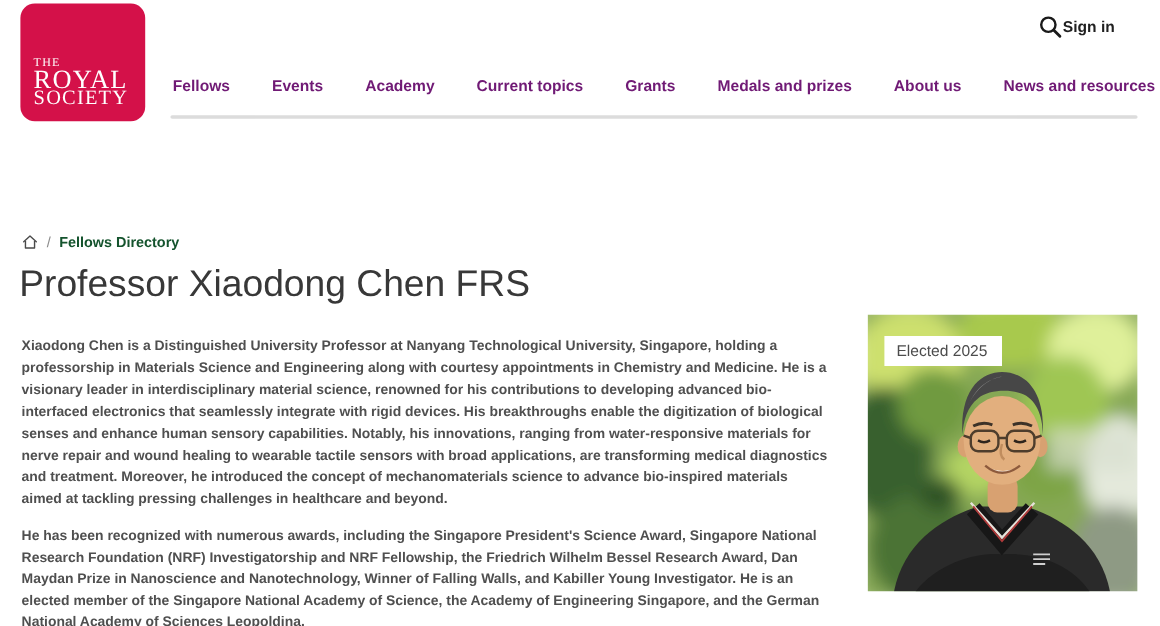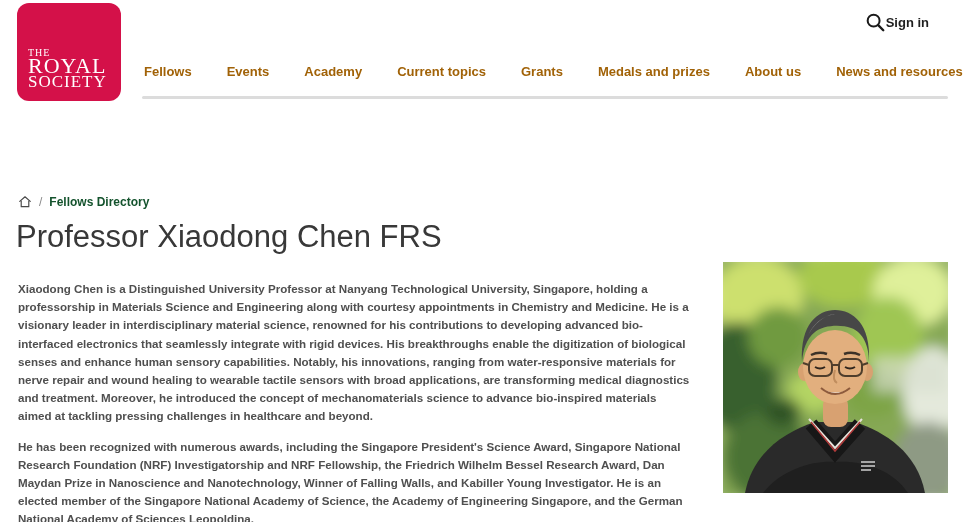--- a/index.html
+++ b/index.html
@@ -28,21 +28,21 @@
   .sign-in {
     font-size:13px; font-weight:bold; color:#1f1f1f; cursor:pointer;
     text-decoration:none;
   }
 
   .main-nav {
     position:absolute; left:144px; top:60px; height:22px;
     display:flex; gap:35px; align-items:center; white-space:nowrap;
   }
   .nav-item {
-    font-size:13px; font-weight:bold; color:#a16207; cursor:pointer;
+    font-size:13px; font-weight:bold; color:#701a75; cursor:pointer;
   }
   .nav-divider {
     position:absolute; left:142px; top:96px; width:806px; height:3px;
     background:#dcdcdc; border-radius:2px;
   }
 
   
   .breadcrumb {
     position:absolute; left:18px; top:195px;
     display:flex; align-items:center; gap:7px; font-size:12px;
@@ -175,13 +175,14 @@
       <path d="M109,103 h7" stroke="#4e3d2c" stroke-width="2"></path>
       <path d="M86,103 L80,101 M139,103 L145,101" stroke="#4e3d2c" stroke-width="2"></path>
       <path d="M92,105 q5,3 10,0" stroke="#2e241c" stroke-width="2" fill="none"></path>
       <path d="M122,105 q5,3 10,0" stroke="#2e241c" stroke-width="2" fill="none"></path>
       <path d="M112,108 q-3,10 2,13" stroke="#c08d5e" stroke-width="2" fill="none"></path>
       <path d="M101,128 q11,9 23,0 q-11,5 -23,0 Z" fill="#f5efe8"></path>
       <path d="M98,126 q14,12 29,0" stroke="#8d5a3c" stroke-width="2" fill="none"></path>
       <path d="M138,200 h14 M138,204 h14 M138,208 h10" stroke="#cfcfcf" stroke-width="1.5"></path>
     </g>
   </svg>
+  <div class="photo-badge">Elected 2025</div>
 </div>
 
 </body></html>

